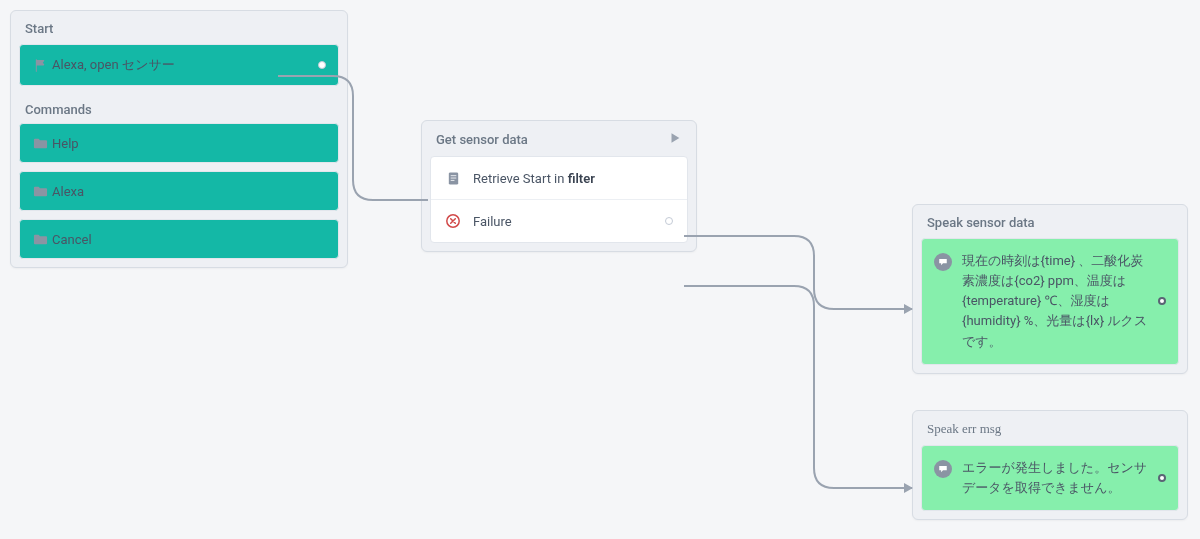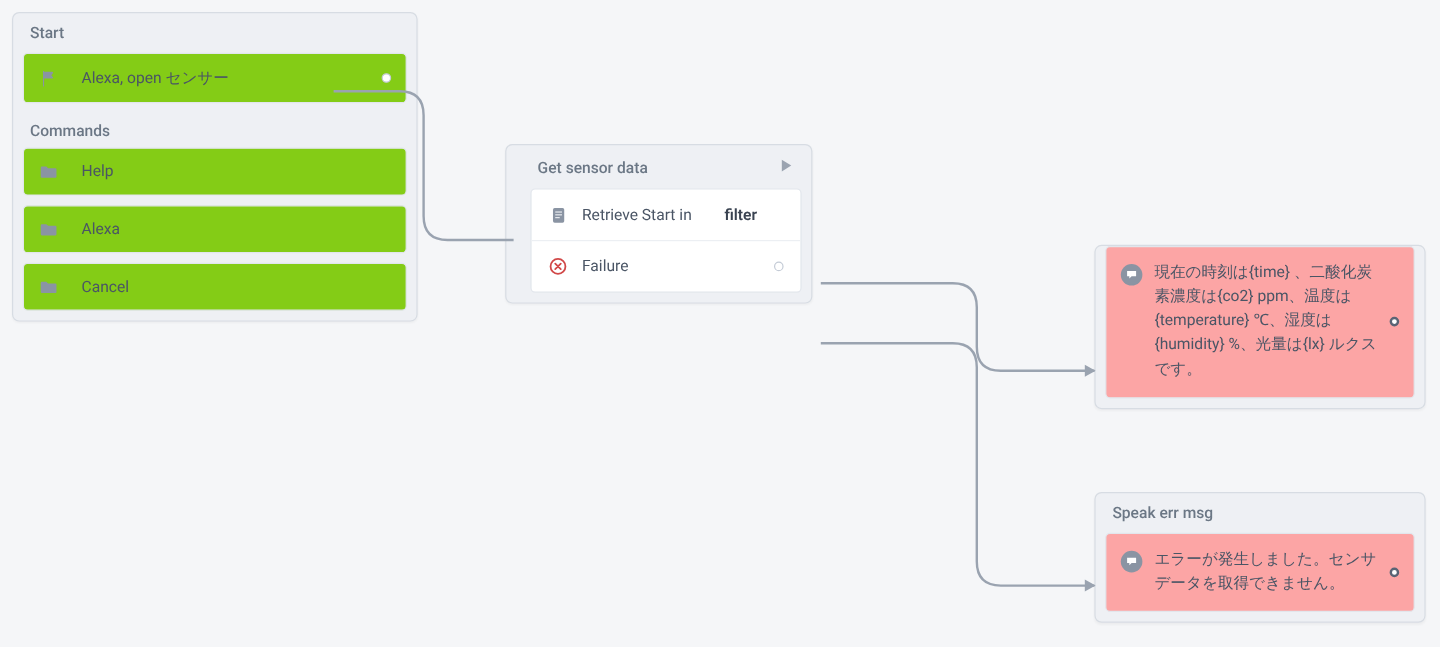--- a/index.html
+++ b/index.html
@@ -29,28 +29,28 @@
     font-size: 13px;
     font-weight: 500;
   }
   .panel-section-title {
     padding: 8px 14px 6px 14px;
     color: #6b7785;
     font-size: 13px;
     font-weight: 500;
   }
   .item-row {
-    background: #84cc16;
+    background: #14b8a6;
     border: 1px solid #e2e6ec;
     border-radius: 4px;
     margin: 0 8px 8px 8px;
     padding: 11px 12px;
     display: flex;
     align-items: center;
-    gap: 20px;
+    gap: 4px;
     position: relative;
   }
   .item-row .label {
     flex: 1;
     color: #4a5565;
     font-size: 13px;
   }
   .ico {
     width: 16px;
     height: 16px;
@@ -87,21 +87,21 @@
     border-bottom: 1px solid #eceff3;
     position: relative;
   }
   .joined-list .j-row:last-child { border-bottom: none; }
   .joined-list .j-row .label { flex: 1; color: #4a5565; font-size: 13px;}
   .play-btn {
     color: #9aa3b0;
   }
   
   .speech-row {
-    background: #fca5a5;
+    background: #86efac;
     border: 1px solid #e2e6ec;
     border-radius: 4px;
     margin: 0 8px 8px 8px;
     padding: 12px 12px;
     display: flex;
     align-items: flex-start;
     gap: 10px;
   }
   .speech-row .text {
     flex: 1;
@@ -116,21 +116,21 @@
     display:inline-flex;align-items:center;justify-content:center;
     flex-shrink: 0;
     margin-top: 2px;
   }
   svg.conn {
     position: absolute;
     overflow: visible;
     pointer-events: none;
   }
   .normal { font-weight: 400; }
-  .bold   { font-weight: 600; color:#3a4351;margin-left:24px;}
+  .bold   { font-weight: 600; color:#3a4351;}
 </style>
 </head>
 <body>
 
 <div class="panel" style="left:10px; top:10px; width:338px;">
   <div class="panel-header">
     <span>Start</span>
   </div>
 
   <div class="item-row">
@@ -164,21 +164,21 @@
   <div class="item-row">
     <span class="ico">
       <svg viewBox="0 0 16 16" width="15" height="15" fill="#8a94a3">
           <path d="M1 4a1 1 0 0 1 1-1h4l1.5 1.5H14a1 1 0 0 1 1 1V12a1 1 0 0 1-1 1H2a1 1 0 0 1-1-1V4z"></path>
         </svg>
     </span>
     <span class="label">Cancel</span>
   </div>
 </div>
 
-<div class="panel" style="left:421px; top:120px; width:256px;padding-left:12px;">
+<div class="panel" style="left:421px; top:120px; width:276px;">
   <div class="panel-header">
     <span>Get sensor data</span>
     <span class="play-btn">
       <svg viewBox="0 0 16 16" width="14" height="14" fill="currentColor">
           <path d="M4 2.5v11l9-5.5-9-5.5z"></path>
         </svg>
     </span>
   </div>
 
   <div class="joined-list">
@@ -202,32 +202,35 @@
             <path d="M5.7 5.7l4.6 4.6M10.3 5.7l-4.6 4.6" stroke-linecap="round"></path>
           </svg>
       </span>
       <span class="label">Failure</span>
       <span class="port"></span>
     </div>
   </div>
 </div>
 
 <div class="panel" style="left:912px; top:204px; width:276px;">
+  <div class="panel-header">
+    <span>Speak sensor data</span>
+  </div>
   <div class="speech-row">
     <span class="chat-bubble-ico">
       <svg viewBox="0 0 16 16" width="10" height="10" fill="#fff">
           <path d="M2 3h12v7H8l-3 3V10H2z"></path>
         </svg>
     </span>
     <span class="text">現在の時刻は{time} 、二酸化炭素濃度は{co2} ppm、温度は{temperature} ℃、湿度は{humidity} %、光量は{lx} ルクスです。</span>
     <span class="port filled" style="align-self:center"></span>
   </div>
 </div>
 
-<div class="panel" style="left:912px; top:410px; width:276px;">
+<div class="panel" style="left:912px; top:410px; width:276px;font-family:Liberation Serif, serif;">
   <div class="panel-header">
     <span>Speak err msg</span>
   </div>
   <div class="speech-row">
     <span class="chat-bubble-ico">
       <svg viewBox="0 0 16 16" width="10" height="10" fill="#fff">
           <path d="M2 3h12v7H8l-3 3V10H2z"></path>
         </svg>
     </span>
     <span class="text">エラーが発生しました。センサデータを取得できません。</span>

